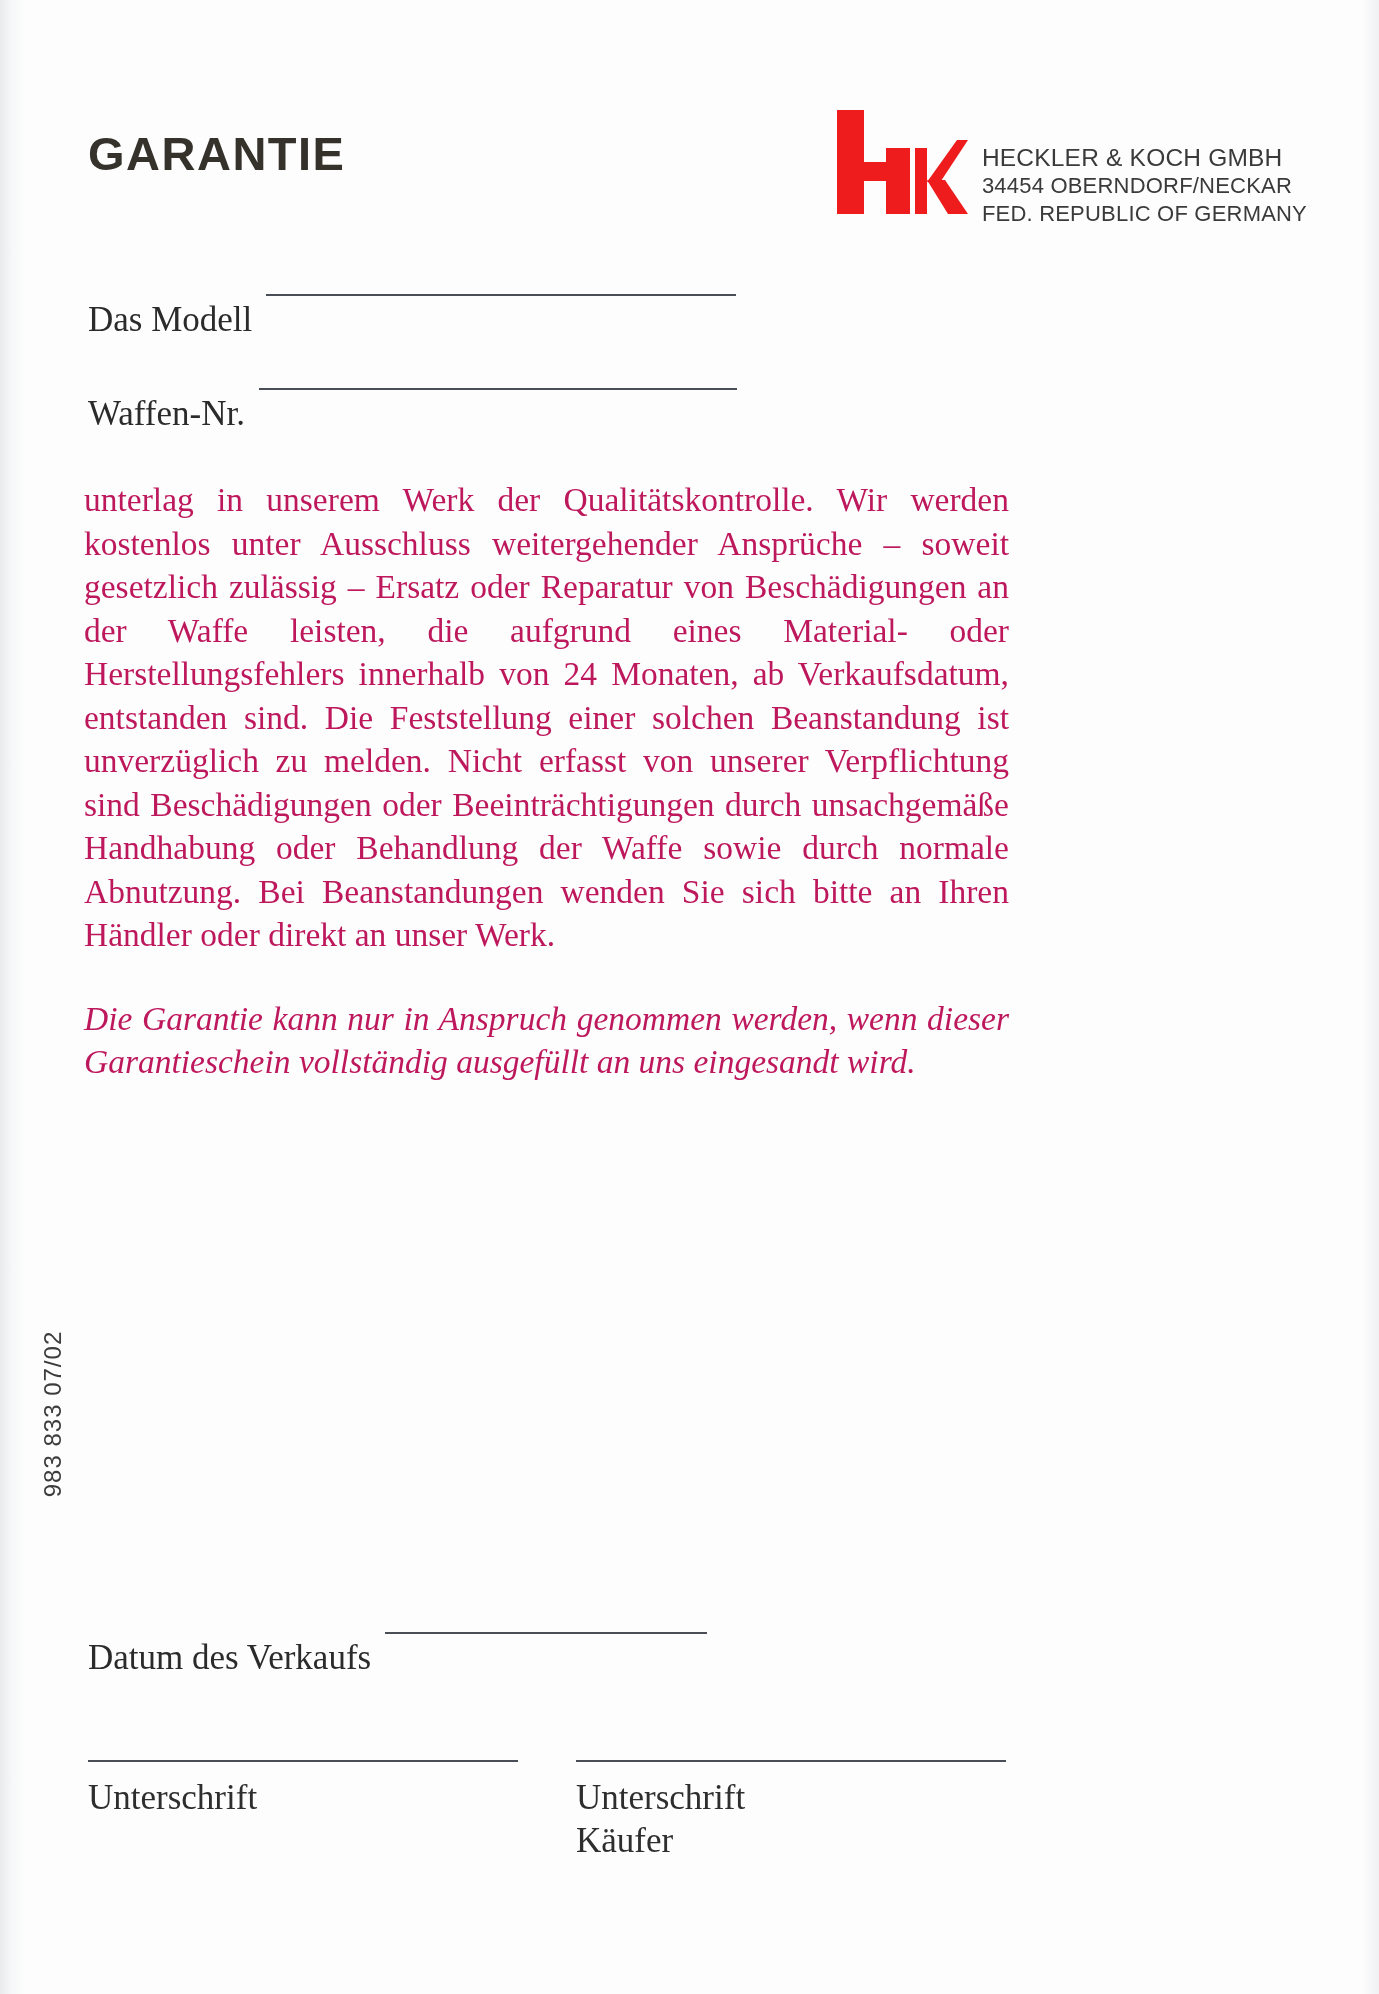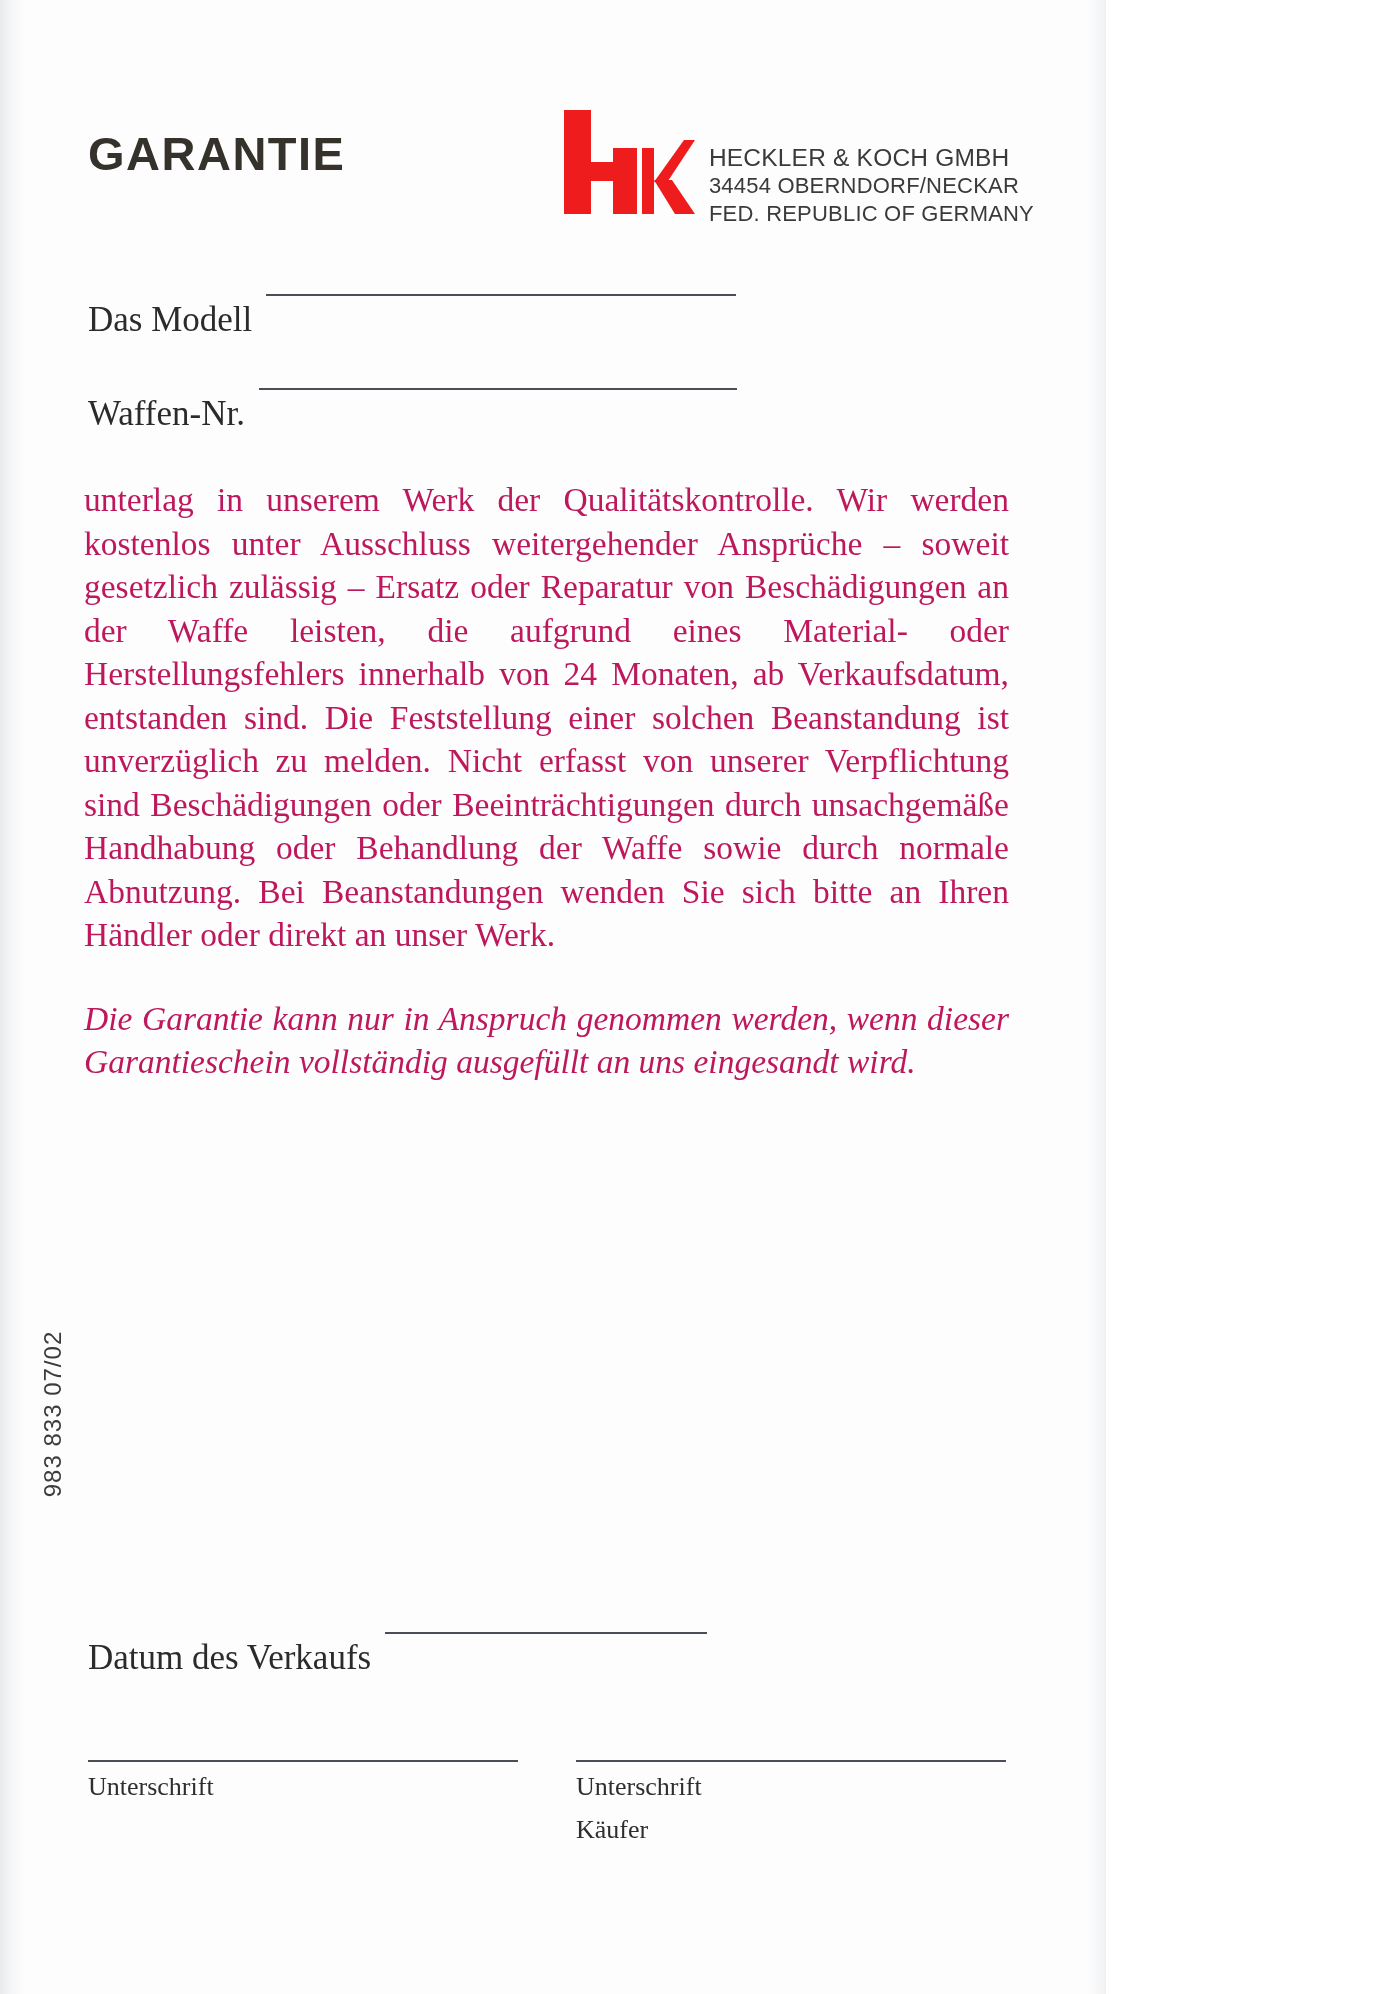--- a/index.html
+++ b/index.html
@@ -3,21 +3,21 @@
 <meta charset="utf-8">
 <style>
   html, body {
     margin: 0;
     padding: 0;
     background: #ffffff;
   }
 
   #page {
     position: relative;
-    width: 1106px;
+    width: 1379px;
     height: 1994px;
     background: #fdfdfd;
     overflow: hidden;
     font-family: "Liberation Serif", "DejaVu Serif", serif;
     color: #2b2b2b;
   }
 
   
   .scan-edge {
     position: absolute;
@@ -141,23 +141,23 @@
     width: 430px;
     flex: none;
   }
   .sig-block.right { margin-left: 58px; }
   .sig-line {
     border-top: 2px solid #4a4f57;
     width: 100%;
     height: 0;
   }
   .sig-label {
-    font-size: 26px;
+    font-size: 35px;
     line-height: 43px;
-    margin-top: 3px;
+    margin-top: 14px;
     color: #2e2e2e;
   }
 
   
   .side-code {
     position: absolute;
     left: -62px;
     top: 1400px;
     width: 230px;
     transform: rotate(-90deg);

